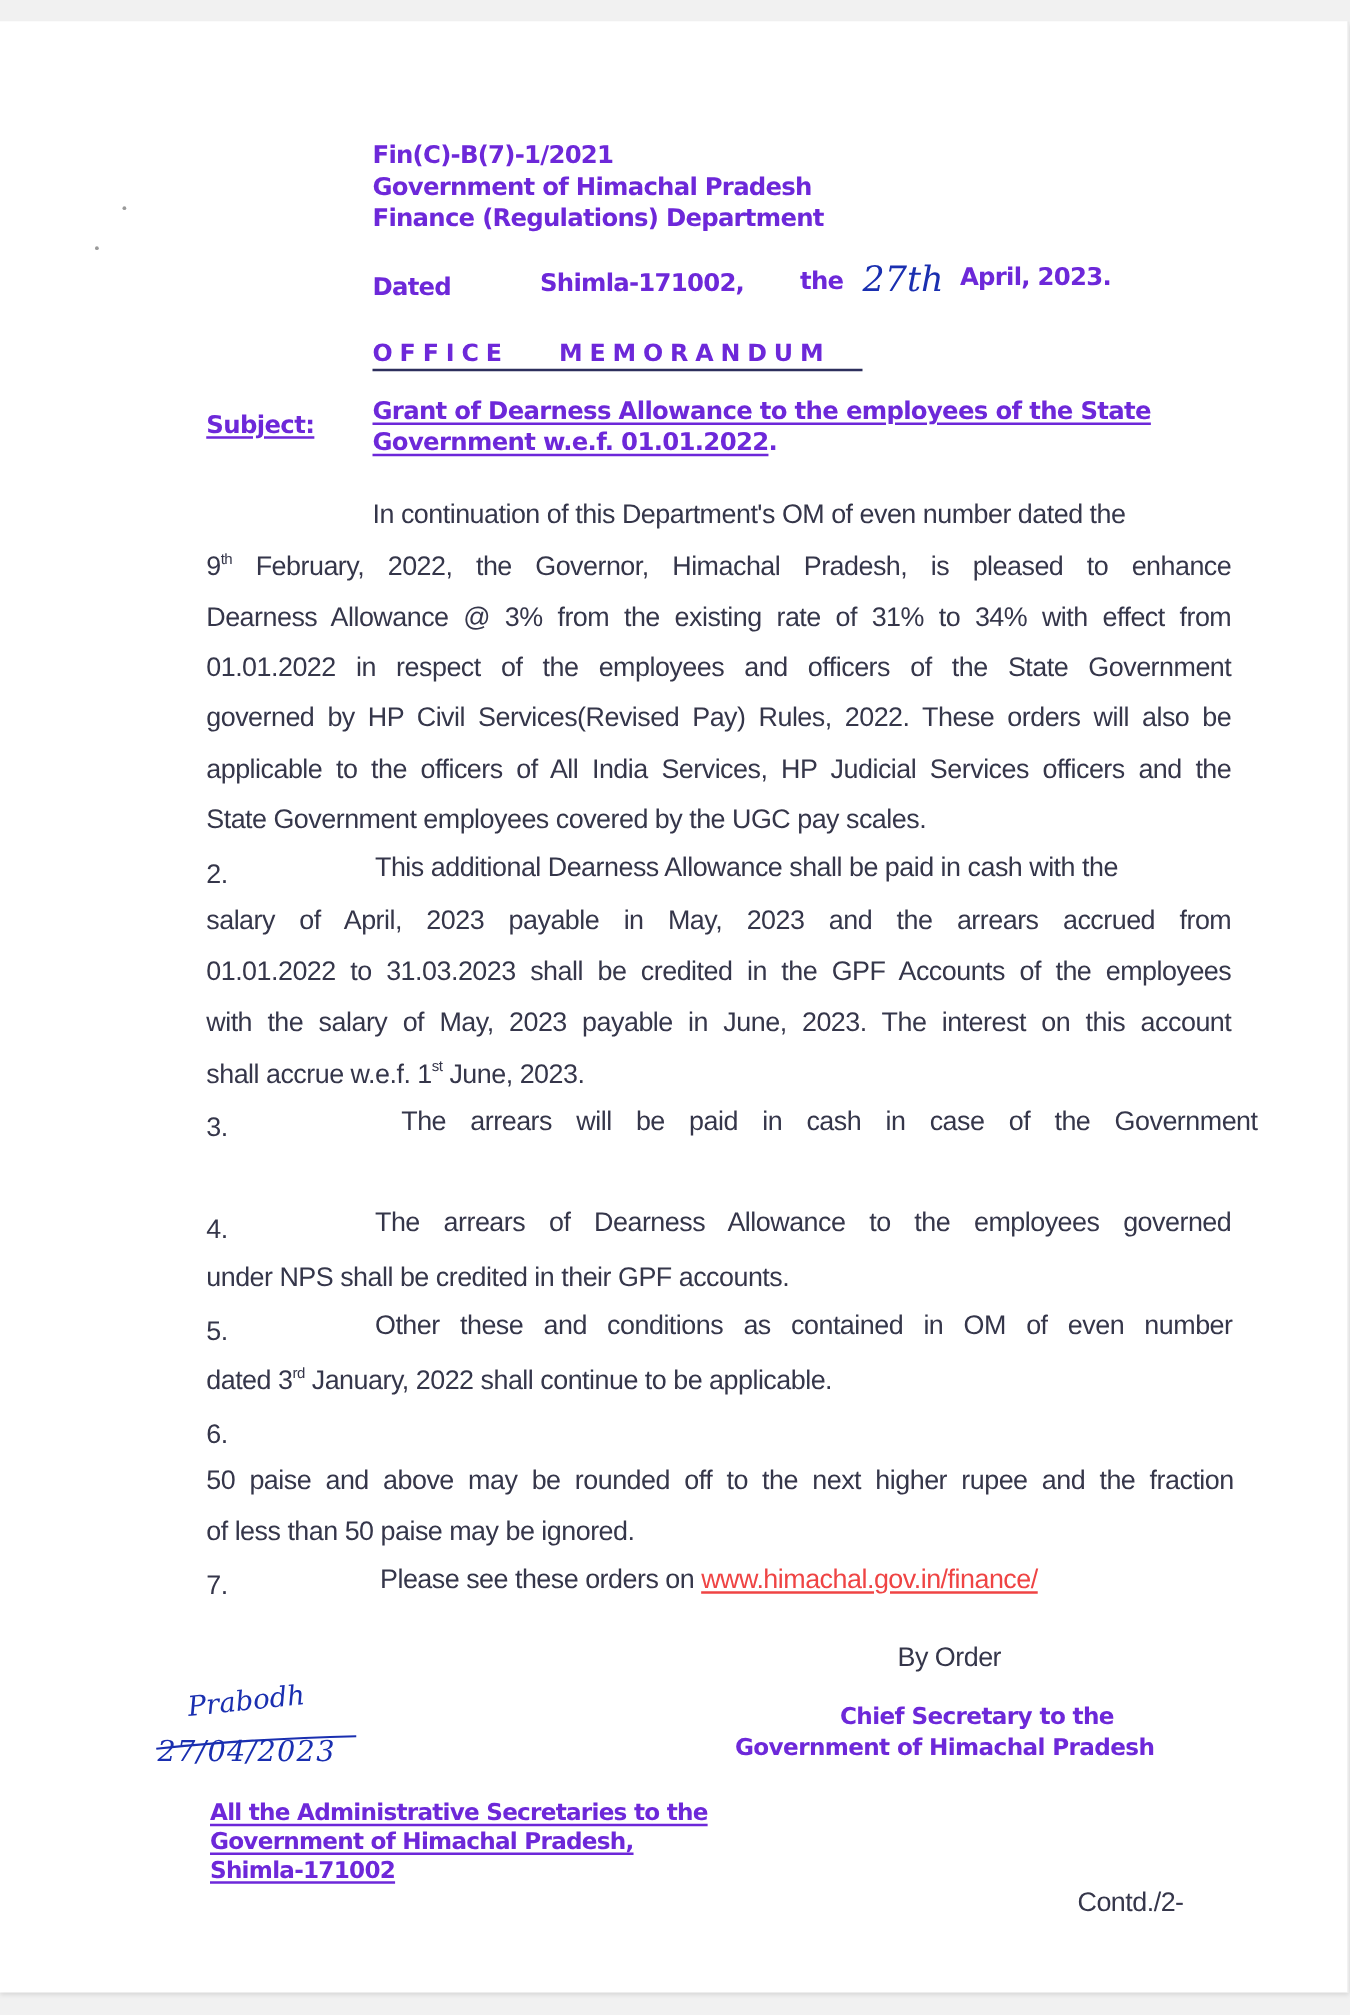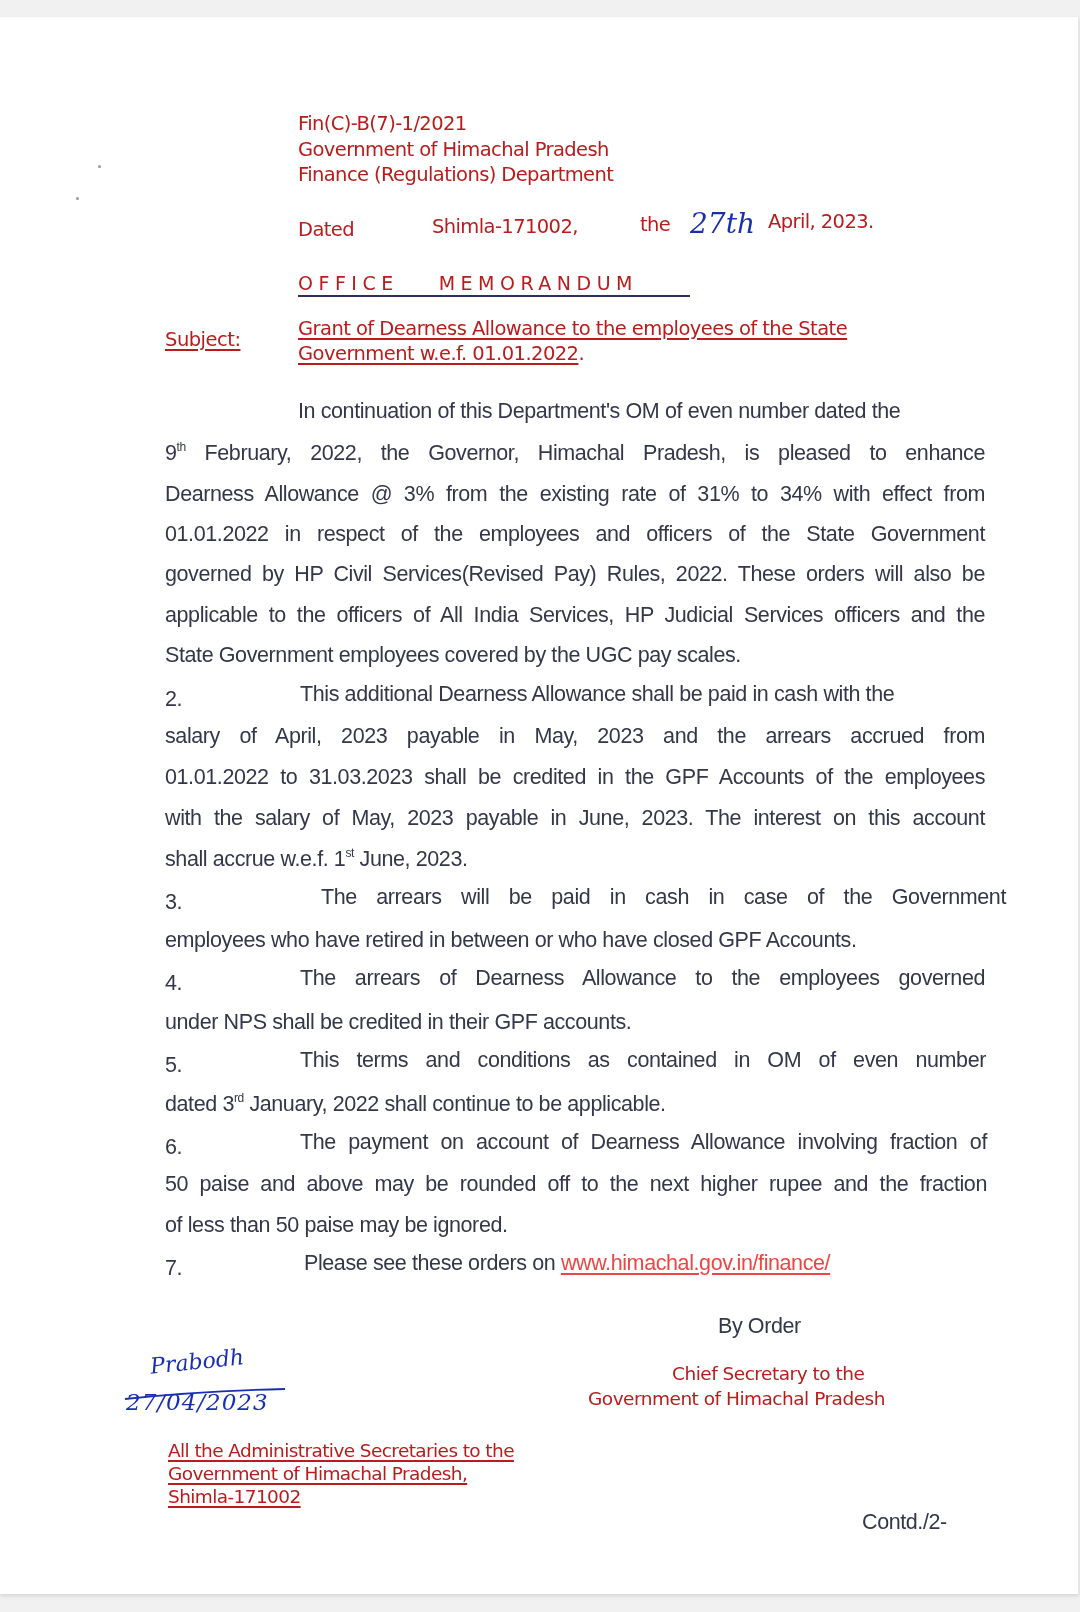--- a/index.html
+++ b/index.html
@@ -8,21 +8,21 @@
     position: relative; overflow: hidden;
     font-family: "Liberation Sans", sans-serif;
   }
   .page {
     position: absolute; left: 0; top: 17px; width: 1078px; height: 1577px;
     background: #ffffff;
     box-shadow: 0 2px 4px rgba(0,0,0,0.12);
     border-right: 1px solid #e6e6e6;
   }
   .abs { position: absolute; white-space: nowrap; }
-  .bold { font-family: "DejaVu Sans", sans-serif; font-weight: normal; color: #b91c1c; }
+  .bold { font-family: "DejaVu Sans", sans-serif; font-weight: bold; color: #6d28d9; }
   .hdr { font-size: 19.5px; letter-spacing: -0.6px; }
   .body-text {
     font-family: "Liberation Sans", sans-serif;
     font-size: 21.5px; color: #35364a; letter-spacing: -0.4px;
     transform-origin: left top;
   }
   .justify { width: 820px; text-align: justify; text-align-last: justify; white-space: normal; }
   .u { text-decoration: underline; text-decoration-thickness: 2px; text-underline-offset: 3px; }
   sup { font-size: 12px; line-height: 0; vertical-align: 9px; }
   .hand { font-family: "DejaVu Serif", serif; font-style: italic; color: #1a2fb0; }
@@ -66,32 +66,30 @@
 
   <div class="abs body-text" style="left:165px;top:670px;">2.</div>
   <div class="abs body-text" style="left:300px;top:665px;">This additional Dearness Allowance shall be paid in cash with the</div>
   <div class="abs body-text justify" style="left:165px;top:707px;">salary of April, 2023 payable in May, 2023 and the arrears accrued from</div>
   <div class="abs body-text justify" style="left:165px;top:748px;">01.01.2022 to 31.03.2023 shall be credited in the GPF Accounts of the employees</div>
   <div class="abs body-text justify" style="left:165px;top:789px;">with the salary of May, 2023 payable in June, 2023. The interest on this account</div>
   <div class="abs body-text" style="left:165px;top:830px;"><span>shall accrue w.e.f. 1</span><sup>st</sup><span> June, 2023.</span></div>
 
   <div class="abs body-text" style="left:165px;top:873px;">3.</div>
   <div class="abs body-text" style="left:300px;top:868px;width:685px;text-align:justify;text-align-last:justify;white-space:normal;margin-left:21px;">The arrears will be paid in cash in case of the Government</div>
-  <div class="abs body-text" style="left:165px;top:911px;">employees who have retired in between or who have closed GPF Accounts.</div>
 
   <div class="abs body-text" style="left:165px;top:954px;">4.</div>
   <div class="abs body-text" style="left:300px;top:949px;width:685px;text-align:justify;text-align-last:justify;white-space:normal;">The arrears of Dearness Allowance to the employees governed</div>
   <div class="abs body-text" style="left:165px;top:993px;">under NPS shall be credited in their GPF accounts.</div>
 
   <div class="abs body-text" style="left:165px;top:1036px;">5.</div>
-  <div class="abs body-text" style="left:300px;top:1031px;width:686px;text-align:justify;text-align-last:justify;white-space:normal;">This terms and conditions as contained in OM of even number</div>
+  <div class="abs body-text" style="left:300px;top:1031px;width:686px;text-align:justify;text-align-last:justify;white-space:normal;">Other these and conditions as contained in OM of even number</div>
   <div class="abs body-text" style="left:165px;top:1075px;"><span>dated 3</span><sup>rd</sup><span> January, 2022 shall continue to be applicable.</span></div>
 
   <div class="abs body-text" style="left:165px;top:1118px;">6.</div>
-  <div class="abs body-text" style="left:300px;top:1113px;width:687px;text-align:justify;text-align-last:justify;white-space:normal;">The payment on account of Dearness Allowance involving fraction of</div>
   <div class="abs body-text justify" style="left:165px;top:1155px;width:822px;">50 paise and above may be rounded off to the next higher rupee and the fraction</div>
   <div class="abs body-text" style="left:165px;top:1196px;">of less than 50 paise may be ignored.</div>
 
   <div class="abs body-text" style="left:165px;top:1239px;">7.</div>
   <div class="abs body-text" style="left:304px;top:1234px;"><span>Please see these orders on </span><a href="#" style="color:#ef4444;text-decoration:underline;text-underline-offset:3px;">www.himachal.gov.in/finance/</a></div>
 
   <div class="abs body-text" style="left:718px;top:1297px;">By Order</div>
   <div class="abs bold" style="left:672px;top:1346px;font-size:18.5px;letter-spacing:-0.5px;">Chief Secretary to the</div>
   <div class="abs bold" style="left:588px;top:1371px;font-size:18.5px;letter-spacing:-0.5px;">Government of Himachal Pradesh</div>
 

